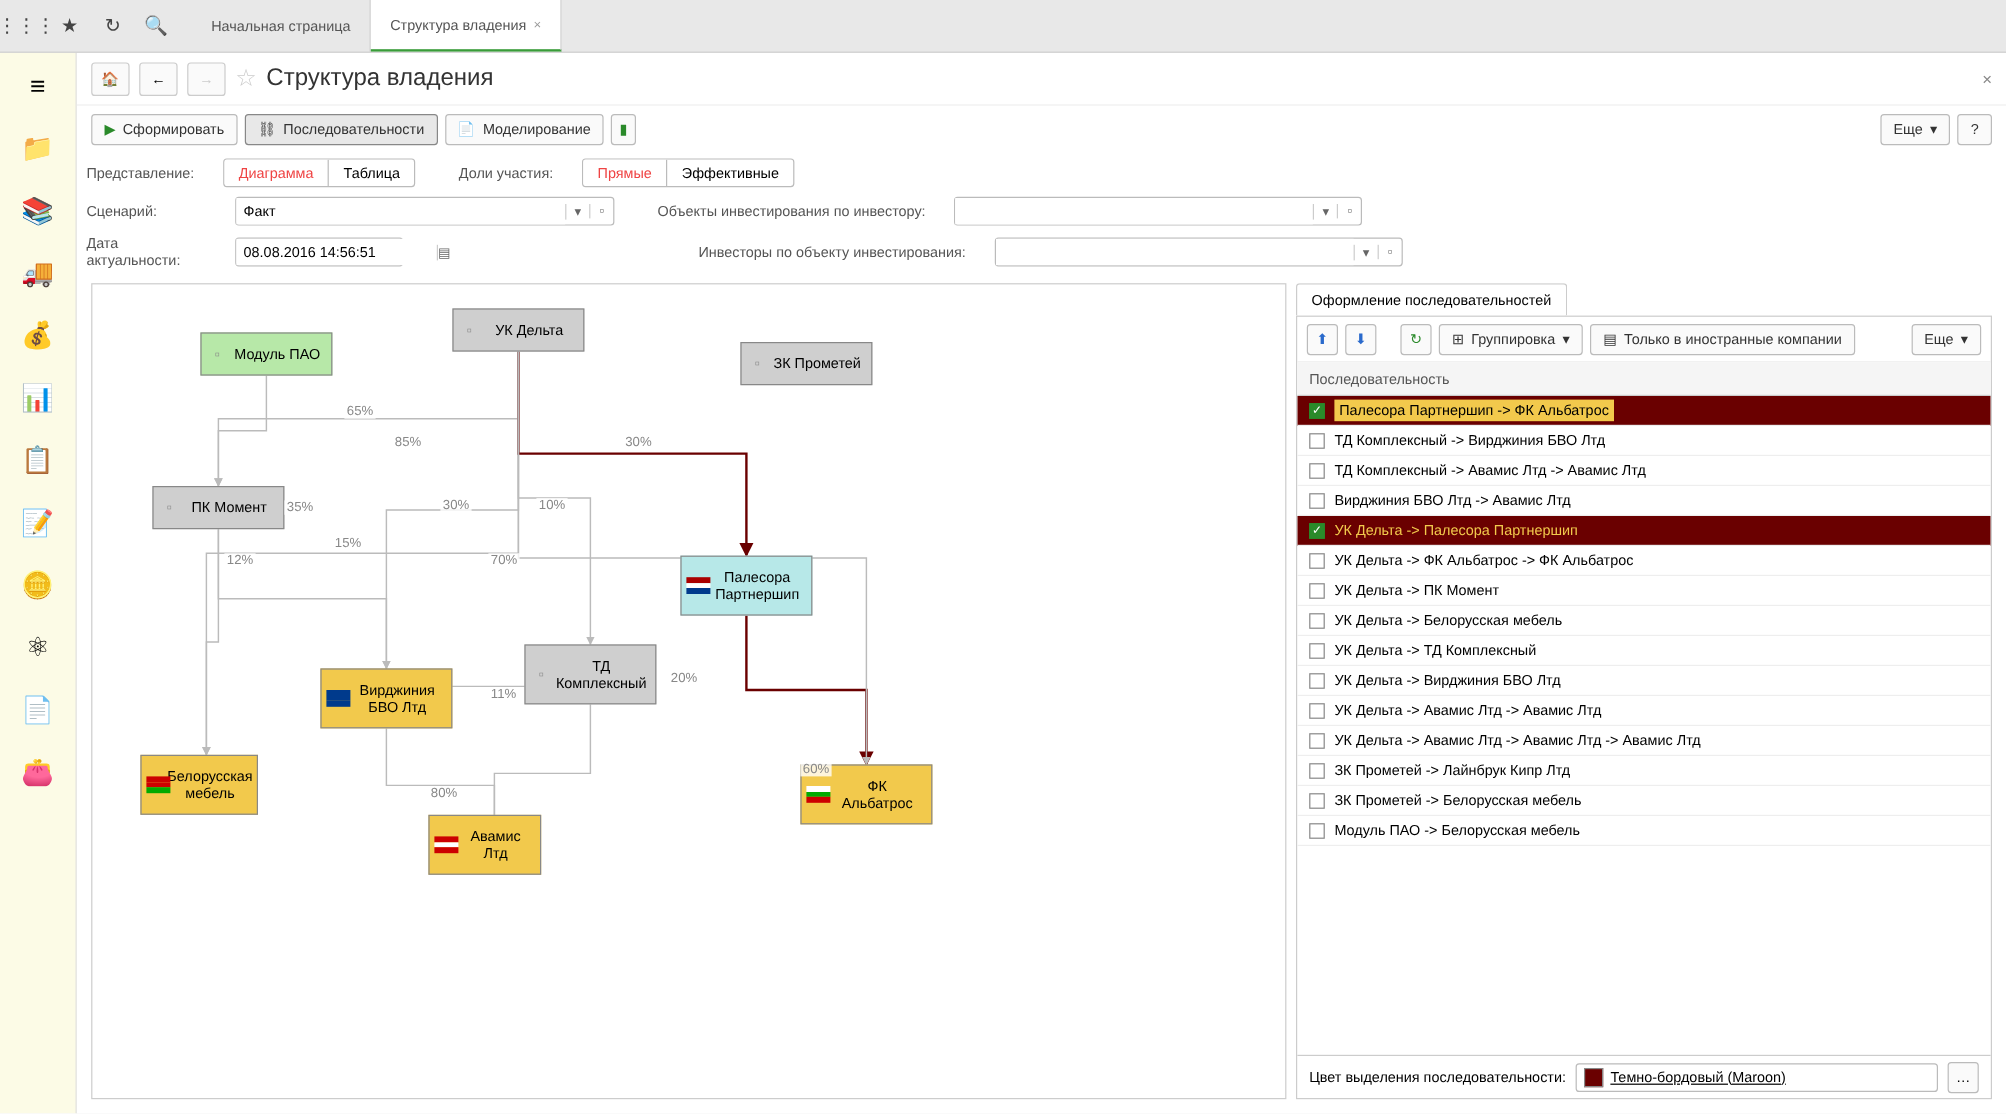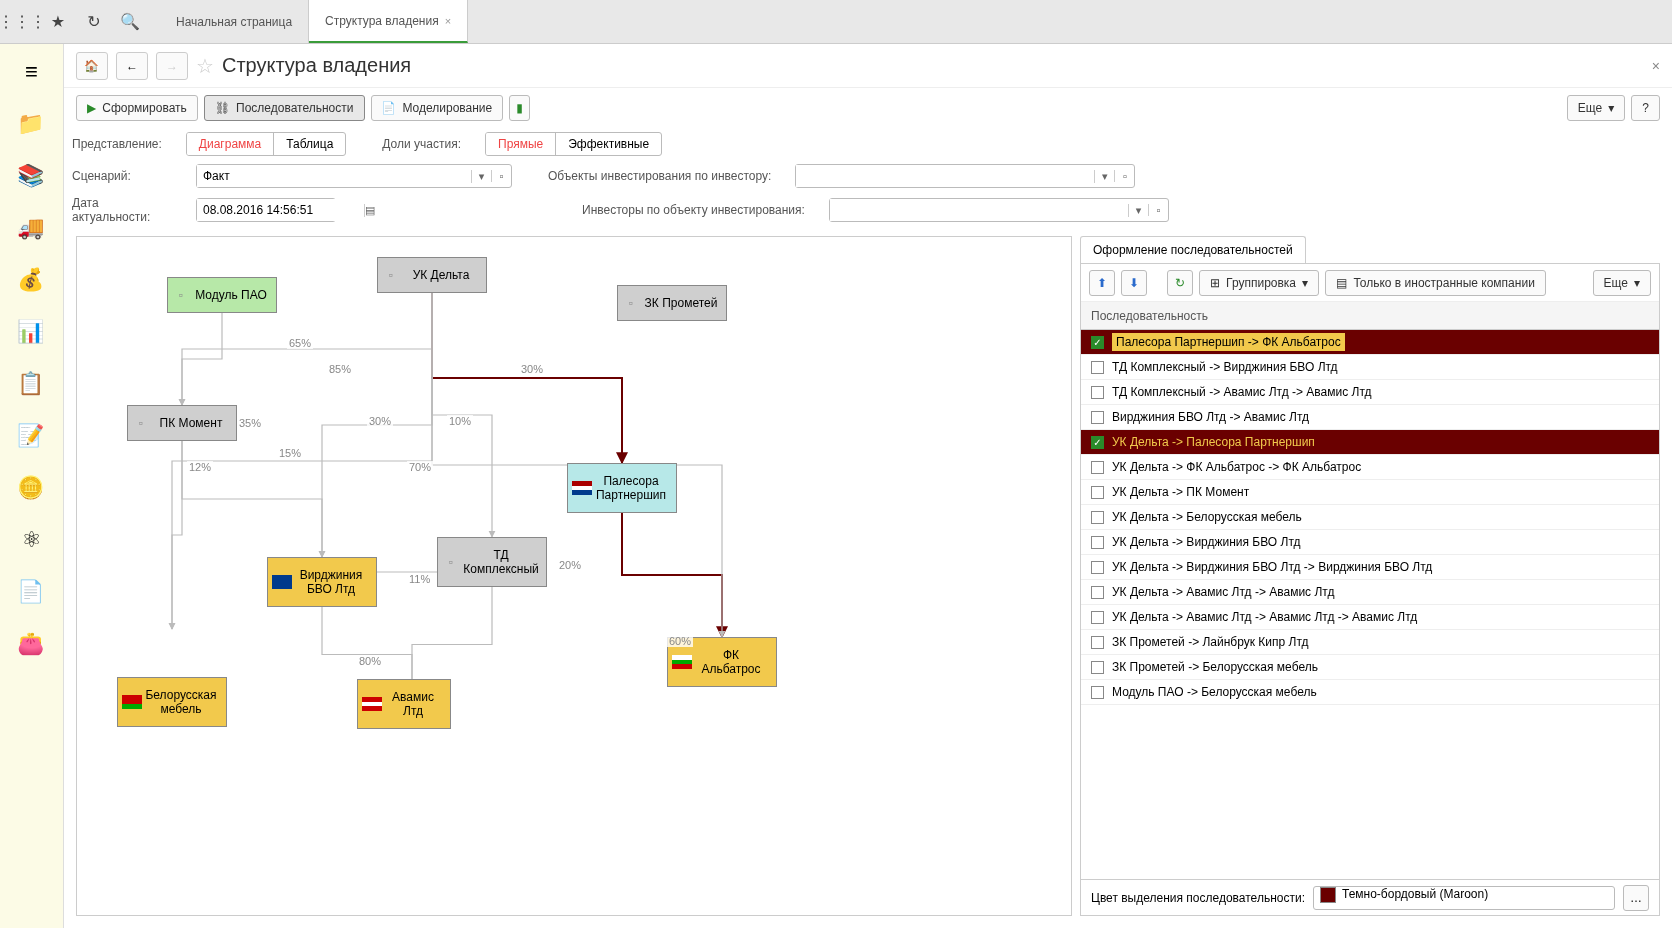--- a/index.html
+++ b/index.html
@@ -43,21 +43,21 @@
 .panel-toolbar { height: 38px; display: flex; align-items: center; padding: 0 8px; gap: 6px; border-bottom: 1px solid #eee; }
 .small-btn { width: 26px; height: 26px; border: 1px solid #bbb; background: #fafafa; display: flex; align-items: center; justify-content: center; cursor: pointer; border-radius: 3px; font-size: 12px; }
 .list-header { height: 28px; background: #f5f5f5; border-bottom: 1px solid #ccc; display: flex; align-items: center; padding: 0 10px; color: #555; }
 .seq-list { flex: 1; overflow-y: auto; }
 .seq-row { height: 25px; display: flex; align-items: center; padding: 0 10px; gap: 8px; border-bottom: 1px solid #eee; cursor: pointer; }
 .seq-row.hl { background: #6a0000; color: #f2c94c; }
 .chk { width: 13px; height: 13px; border: 1px solid #888; background: #fff; display: flex; align-items: center; justify-content: center; font-size: 10px; }
 .chk.on { background: #2a8a2a; border-color: #2a8a2a; color: #fff; }
 .color-row { height: 36px; border-top: 1px solid #ccc; display: flex; align-items: center; padding: 0 10px; gap: 8px; }
 .color-sw { width: 16px; height: 16px; background: #6a0000; border: 1px solid #888; }
-.color-input { flex: 1; border: 1px solid #bbb; height: 24px; display: flex; padding: 0 6px; gap: 6px; border-radius: 3px; }
+.color-input { flex: 1; border: 1px solid #bbb; height: 24px; display: flex; align-items: center; padding: 0 6px; gap: 6px; border-radius: 3px; text-decoration: underline; }
 
 .node { position: absolute; border: 1px solid #888; padding: 6px 8px 6px 26px; font-size: 11px; text-align: center; display: flex; align-items: center; justify-content: center; min-height: 36px; }
 .node .ni { position: absolute; left: 6px; width: 14px; height: 14px; }
 .node.green { background: #b7e8a8; }
 .node.gray { background: #cfcfcf; }
 .node.cyan { background: #b7e8e8; }
 .node.yellow { background: #f2c94c; }
 .edge-label { position: absolute; font-size: 11px; color: #888; background: rgba(255,255,255,0.8); padding: 0 2px; }
 svg.edges { position: absolute; top: 0; left: 0; width: 100%; height: 100%; pointer-events: none; }
 .flag { width: 20px; height: 14px; position: absolute; left: 4px; display: flex; flex-direction: column; }
@@ -237,21 +237,21 @@
                   <div style="background: rgb(0, 58, 140);"></div>
                   <div style="background: rgb(0, 58, 140);"></div>
                   <div style="background: rgb(0, 58, 140);"></div>
                 </div>
                 <span>Вирджиния БВО Лтд</span>
               </div>
               <div class="node gray" style="left: 360px; top: 300px; width: 110px; min-height: 50px;">
                 <span class="ni" style="color: rgb(136, 136, 136);">▫</span>
                 <span>ТД Комплексный</span>
               </div>
-              <div class="node yellow" style="left: 40px; top: 392px; width: 110px; min-height: 50px; margin-top: 48px;">
+              <div class="node yellow" style="left: 40px; top: 392px; width: 98px; min-height: 50px;">
                 <div class="flag">
                   <div style="background: rgb(204, 0, 0);"></div>
                   <div style="background: rgb(204, 0, 0);"></div>
                   <div style="background: rgb(0, 170, 0);"></div>
                 </div>
                 <span>Белорусская мебель</span>
               </div>
               <div class="node yellow" style="left: 590px; top: 400px; width: 110px; min-height: 50px;">
                 <div class="flag">
                   <div style="background: rgb(255, 255, 255);"></div>
@@ -338,25 +338,25 @@
                 <div class="seq-row">
                   <div class="chk"></div>
                   <span>УК Дельта -&gt; ПК Момент</span>
                 </div>
                 <div class="seq-row">
                   <div class="chk"></div>
                   <span>УК Дельта -&gt; Белорусская мебель</span>
                 </div>
                 <div class="seq-row">
                   <div class="chk"></div>
+                  <span>УК Дельта -&gt; ТД Комплексный</span>
+                </div>
+                <div class="seq-row">
+                  <div class="chk"></div>
                   <span>УК Дельта -&gt; Вирджиния БВО Лтд</span>
-                </div>
-                <div class="seq-row">
-                  <div class="chk"></div>
-                  <span>УК Дельта -&gt; Вирджиния БВО Лтд -&gt; Вирджиния БВО Лтд</span>
                 </div>
                 <div class="seq-row">
                   <div class="chk"></div>
                   <span>УК Дельта -&gt; Авамис Лтд -&gt; Авамис Лтд</span>
                 </div>
                 <div class="seq-row">
                   <div class="chk"></div>
                   <span>УК Дельта -&gt; Авамис Лтд -&gt; Авамис Лтд -&gt; Авамис Лтд</span>
                 </div>
                 <div class="seq-row">

